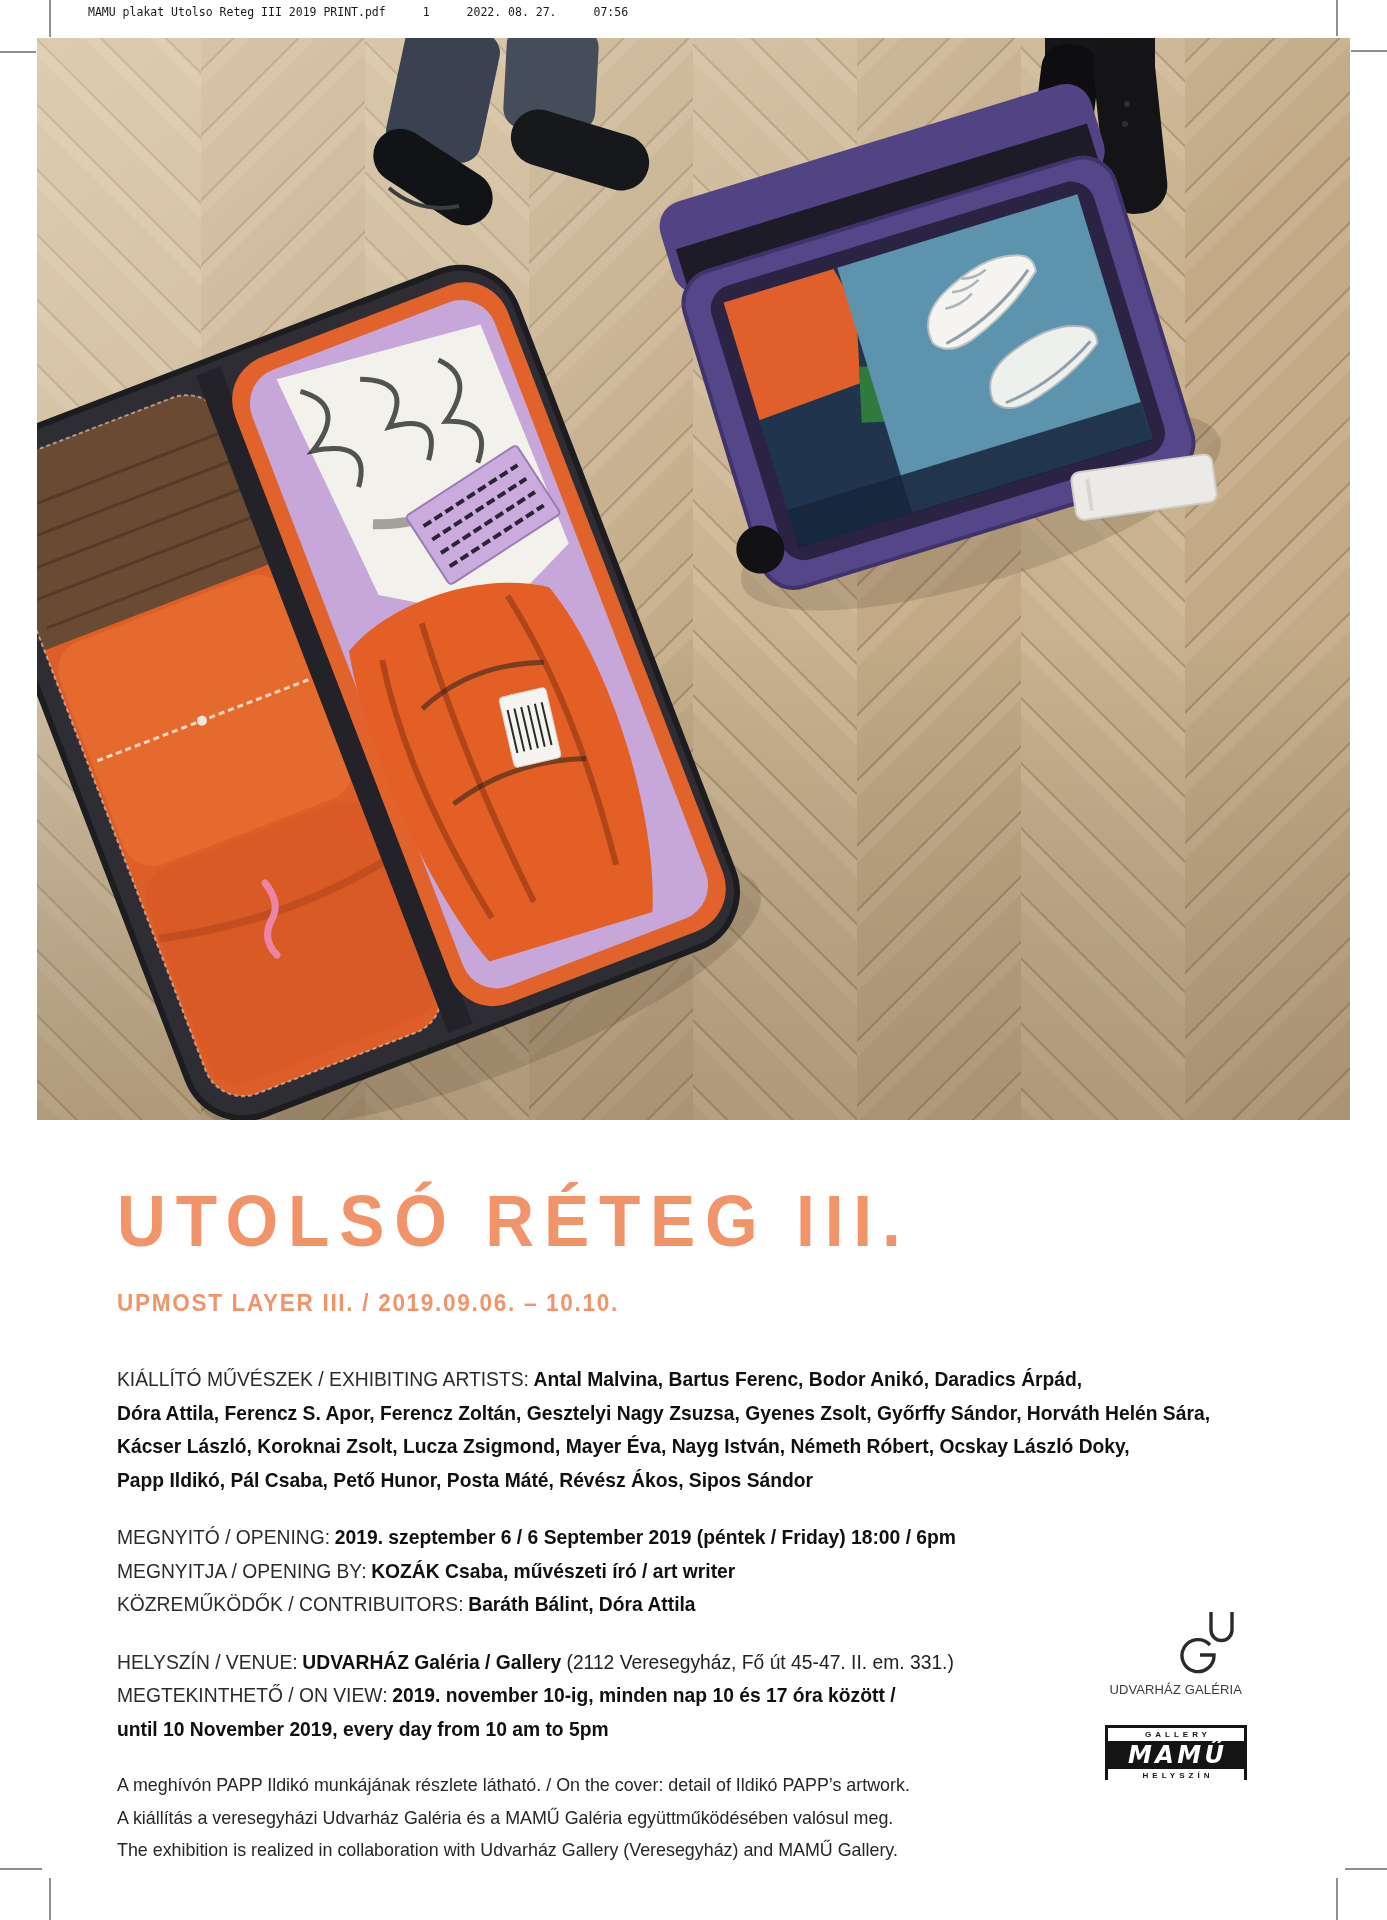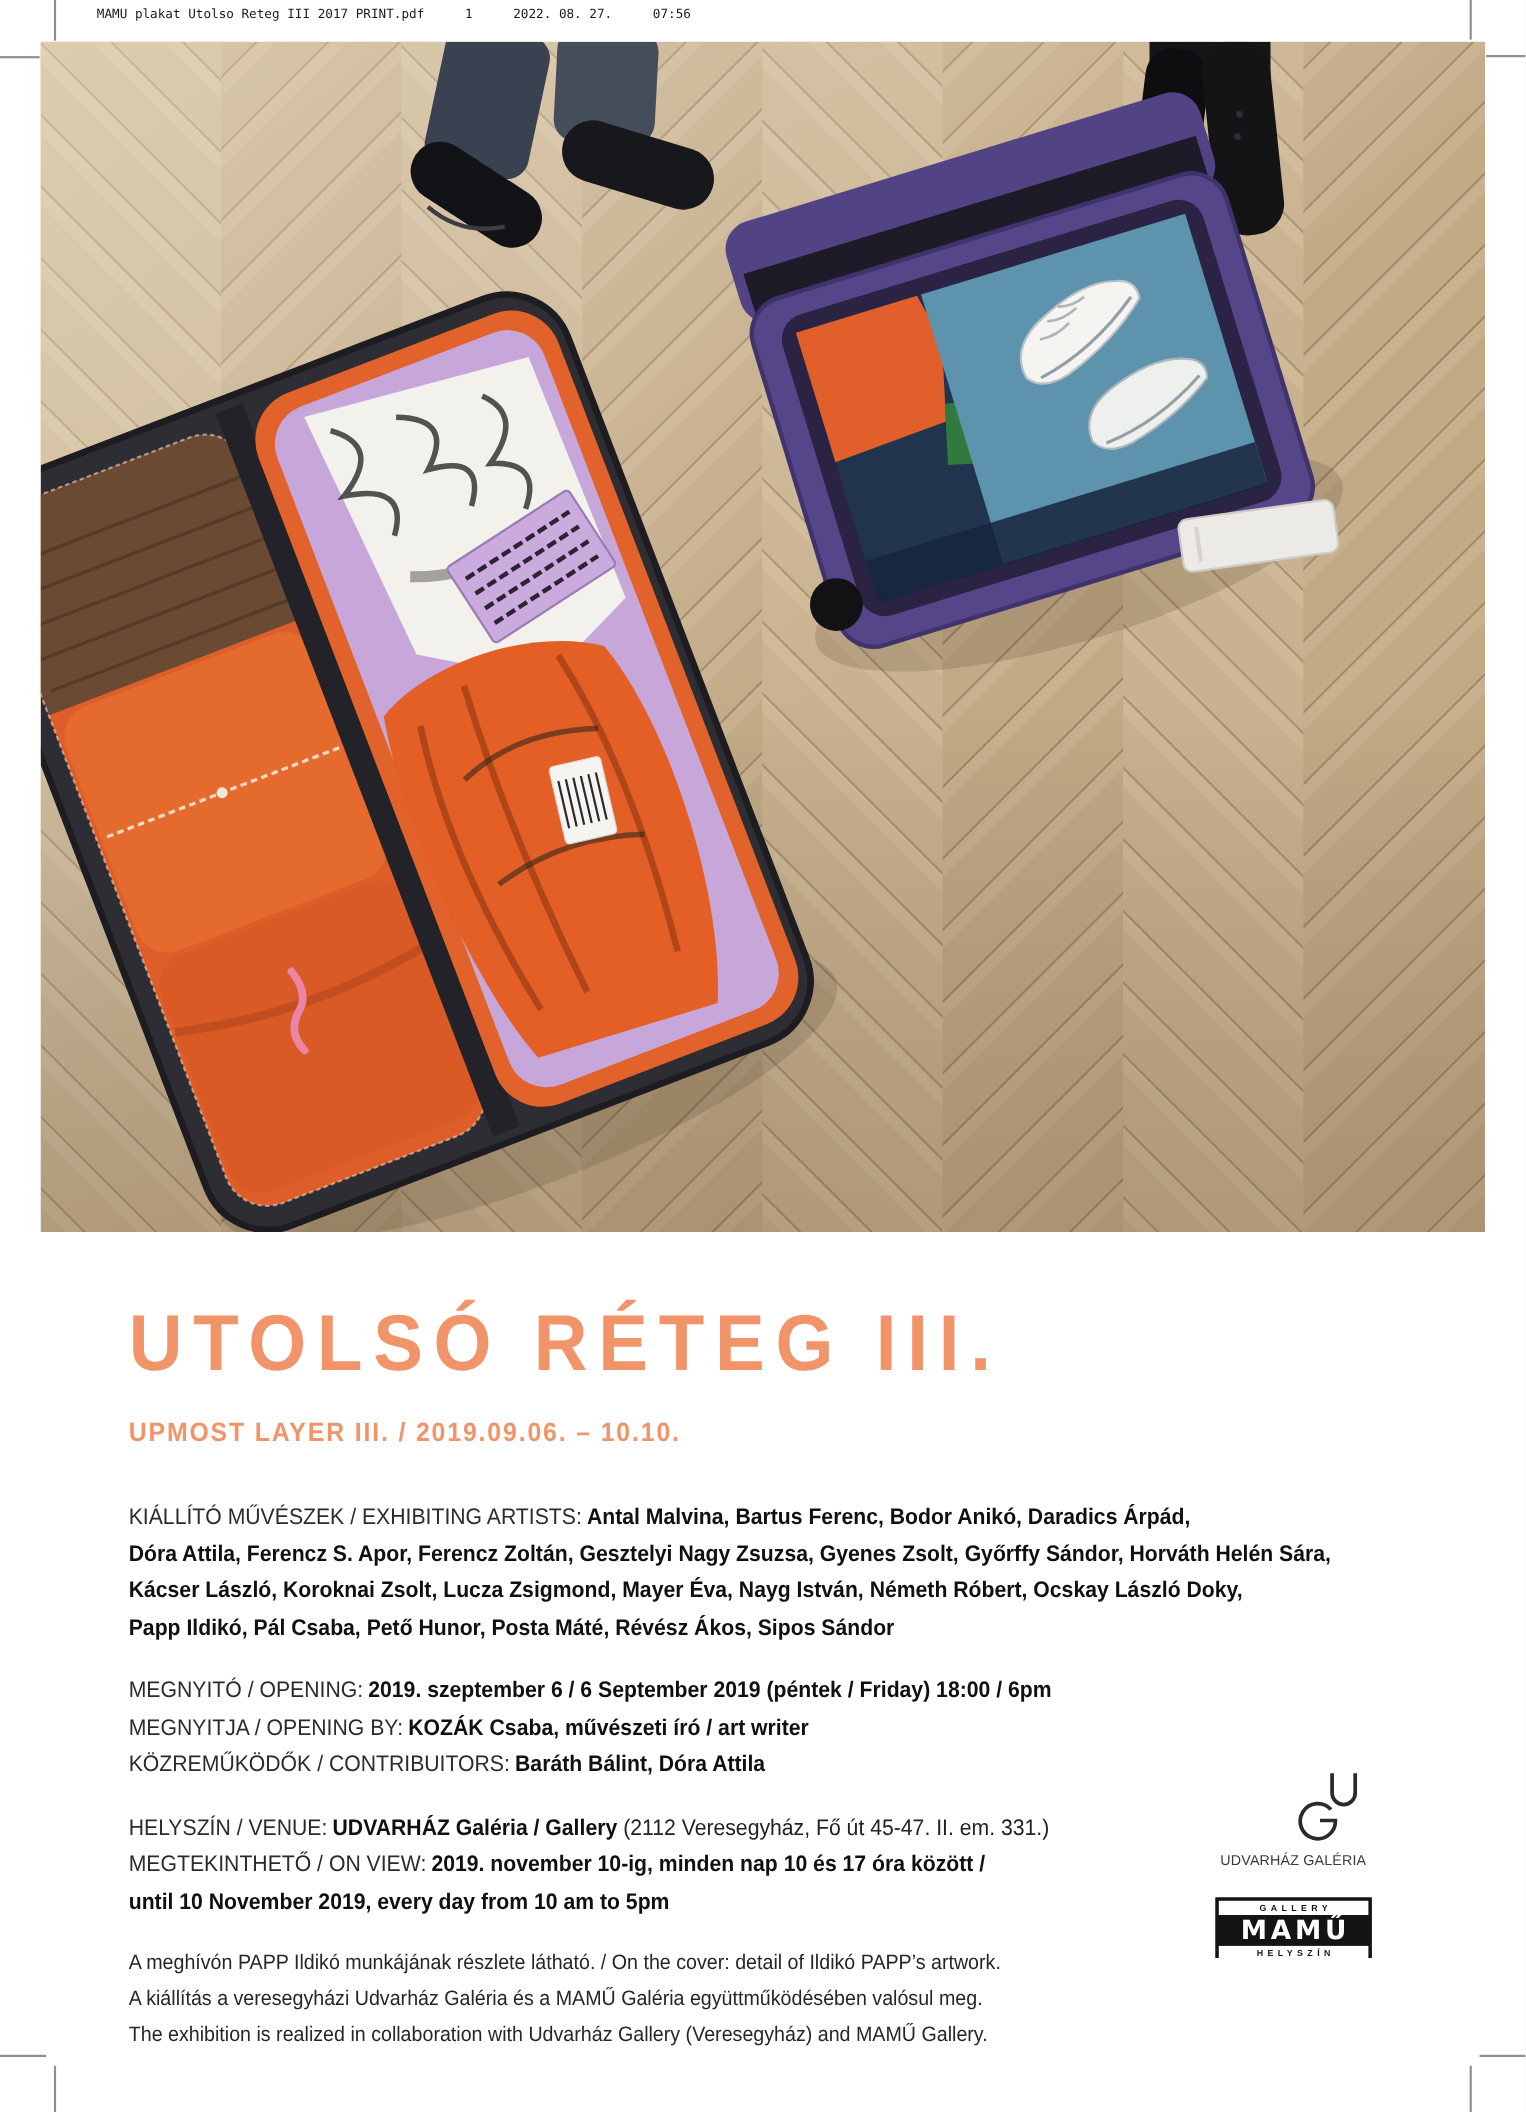--- a/index.html
+++ b/index.html
@@ -27,29 +27,29 @@
   .notes .body-line{font-size:19px;line-height:32.5px;font-weight:400;color:#262626;}
   
   .ug-logo{position:absolute;left:1108px;top:1608px;width:134px;text-align:right;}
   .ug-caption{margin-top:4px;font-size:13px;letter-spacing:.01em;color:#3a3a3a;white-space:nowrap;}
   .mamu{position:absolute;left:1105px;top:1725px;width:142px;height:55px;border:3px solid #141414;
         box-sizing:border-box;display:flex;flex-direction:column;background:#141414;}
   .mamu-band{background:#ffffff;color:#141414;font-size:8px;font-weight:700;letter-spacing:.5em;
              padding-left:.5em;text-align:center;height:13px;line-height:13px;}
   .mamu-mid{flex:1;background:#141414;color:#ffffff;display:flex;align-items:center;justify-content:center;
             font-size:24px;font-weight:700;letter-spacing:.14em;padding-left:.14em;
-            font-family:"DejaVu Sans",sans-serif;}
+            font-family:"DejaVu Sans",sans-serif;font-style:italic;}
 </style>
 </head>
 <body>
 
 <div class="page">
 
   <div class="fileinfo">
-    <span>MAMU plakat Utolso Reteg III 2017 PRINT.pdf</span>
+    <span>MAMU plakat Utolso Reteg III 2019 PRINT.pdf</span>
     <span>1</span>
     <span>2022. 08. 27.</span>
     <span>07:56</span>
   </div>
 
   <div class="crop" style="left:49px;top:0;width:2px;height:37px;"></div>
   <div class="crop" style="left:0;top:51px;width:36px;height:2px;"></div>
   <div class="crop" style="left:1336px;top:0;width:2px;height:36px;"></div>
   <div class="crop" style="left:1351px;top:50px;width:36px;height:2px;"></div>
   <div class="crop" style="left:0;top:1868px;width:42px;height:2px;"></div>

